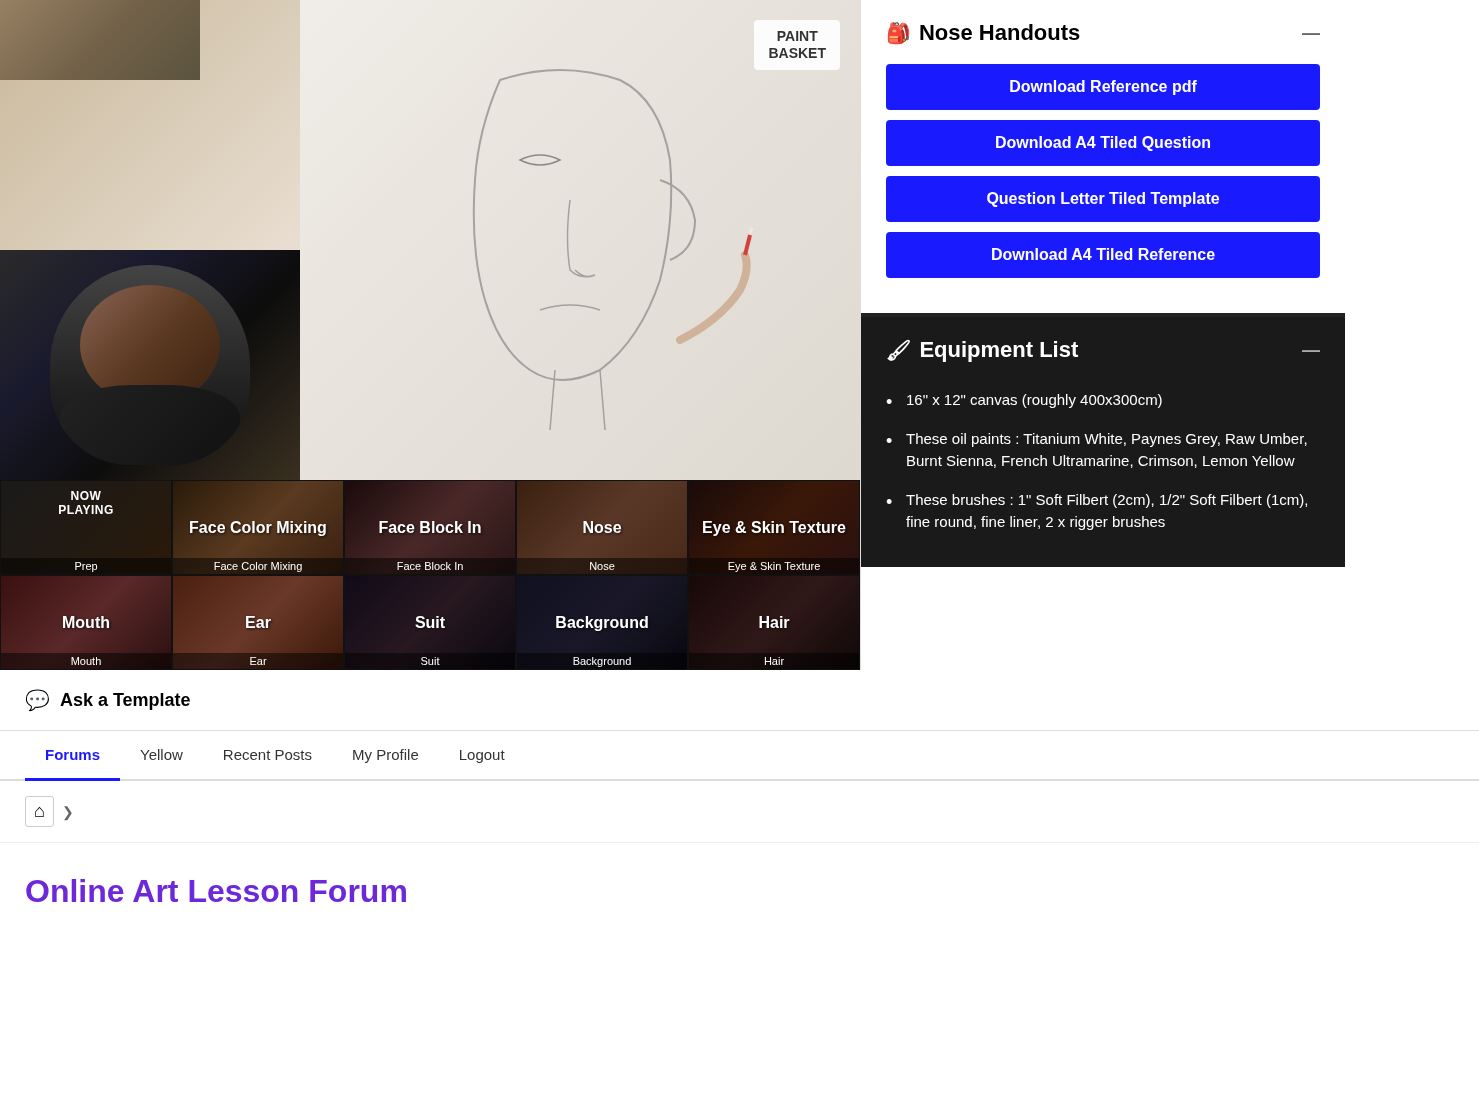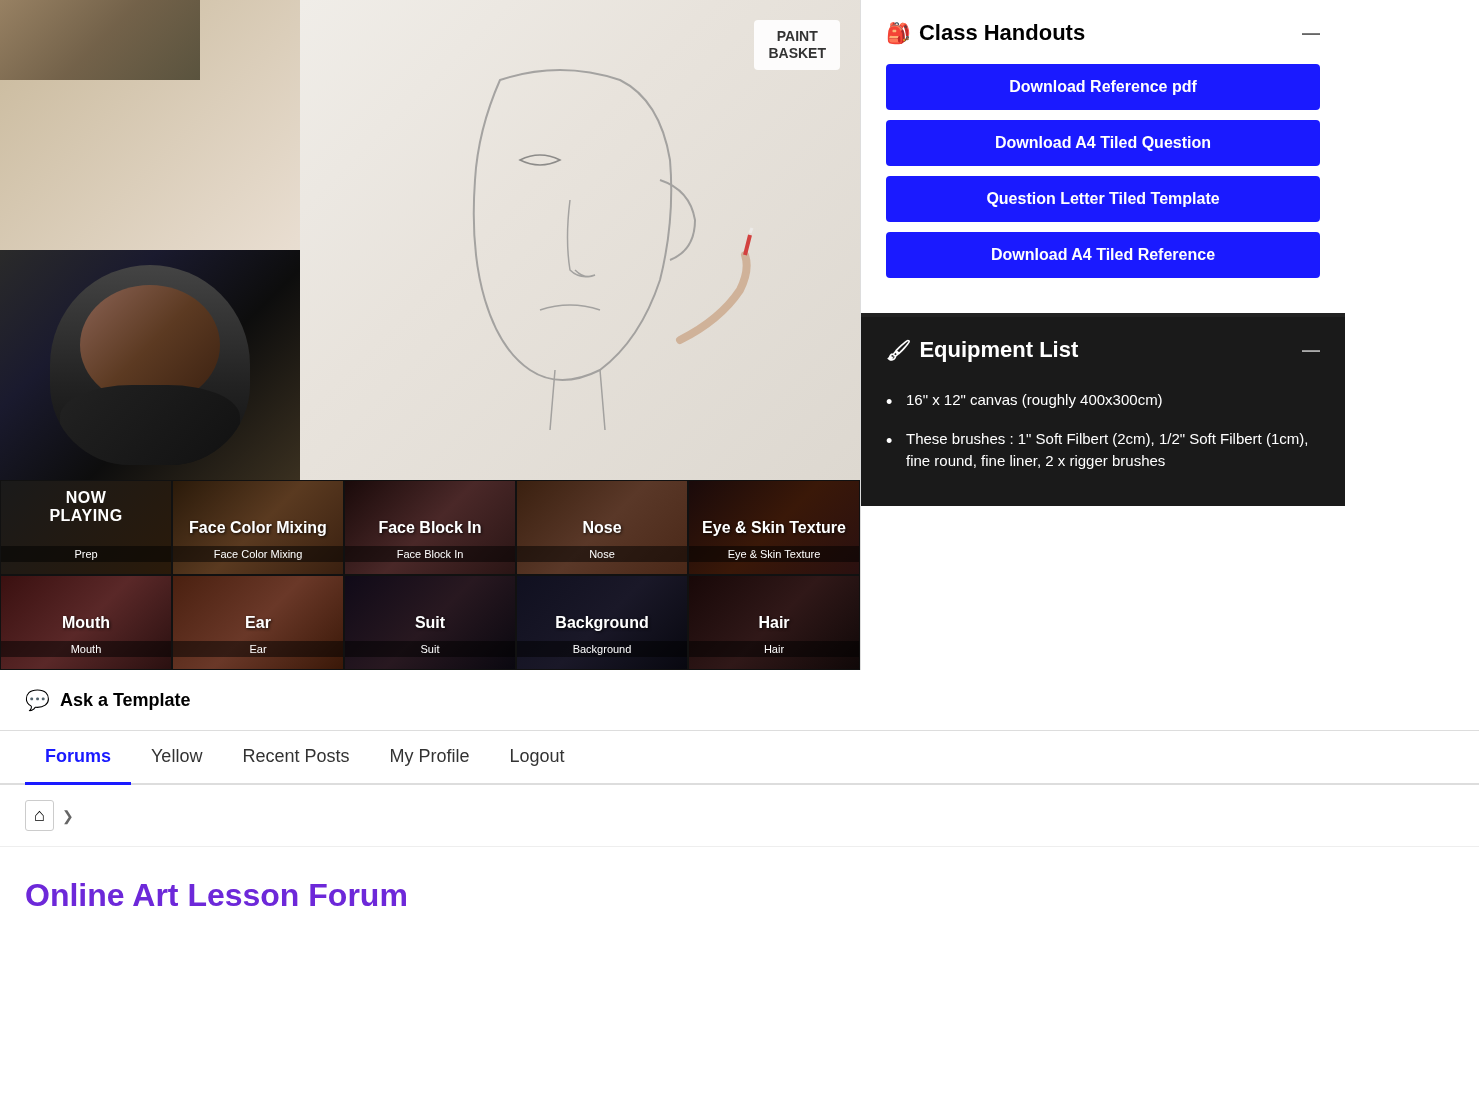--- a/index.html
+++ b/index.html
@@ -76,21 +76,21 @@
     }
 
     .thumb-bg-1 { background: linear-gradient(135deg, #1a1a1a 0%, #2d1a0a 50%, #1a0a00 100%); }
     .thumb-bg-2 { background: linear-gradient(135deg, #2a1a0a 0%, #3d2010 50%, #4a2a15 100%); }
     .thumb-bg-3 { background: linear-gradient(135deg, #1a1010 0%, #3a2020 50%, #2a1515 100%); }
     .thumb-bg-4 { background: linear-gradient(135deg, #2a1a10 0%, #4a3020 50%, #3a2015 100%); }
     .thumb-bg-5 { background: linear-gradient(135deg, #1a1010 0%, #3a2010 50%, #2a1810 100%); }
 
     .thumb-label {
       position: absolute;
-      bottom: 12px; left: 0; right: 0;
+      bottom: 0; left: 0; right: 0;
       background: rgba(0,0,0,0.5);
       color: #fff;
       font-size: 11px;
       padding: 2px 4px;
       text-align: center;
     }
 
     .thumb-title {
       position: absolute;
       top: 50%; left: 50%;
@@ -102,21 +102,21 @@
       text-shadow: 1px 1px 3px rgba(0,0,0,0.8);
       line-height: 1.3;
       width: 90%;
     }
 
     .now-playing-badge {
       position: absolute;
       top: 8px; left: 50%;
       transform: translateX(-50%);
       color: #fff;
-      font-size: 16px;
+      font-size: 12px;
       font-weight: bold;
       text-align: center;
       letter-spacing: 0.5px;
     }
 
     
     .right-panel {
       flex: 1;
       background: #fff;
       border-left: 1px solid #ddd;
@@ -231,21 +231,21 @@
       padding: 0 25px;
     }
 
     .forum-nav-tabs {
       display: flex;
       gap: 0;
     }
 
     .forum-tab {
       padding: 15px 20px;
-      font-size: 18px;
+      font-size: 15px;
       cursor: pointer;
       color: #333;
       border-bottom: 3px solid transparent;
       margin-bottom: -2px;
     }
 
     .forum-tab.active {
       border-bottom: 3px solid #1a1aff;
       color: #1a1aff;
       font-weight: bold;
@@ -393,21 +393,21 @@
     </div>
 
   </div>
 
   <div class="right-panel">
 
     <div class="handouts-section">
       <div class="section-header">
         <div class="section-title">
           <span class="section-title-icon">🎒</span>
-          <span>Class Handouts</span>
+          <span>Nose Handouts</span>
         </div>
         <span class="minimize-btn">—</span>
       </div>
 
       <button class="download-btn">Download Reference pdf</button>
       <button class="download-btn">Download A4 Tiled Question</button>
       <button class="download-btn">Question Letter Tiled Template</button>
       <button class="download-btn">Download A4 Tiled Reference</button>
     </div>
 
@@ -415,20 +415,21 @@
       <div class="section-header">
         <div class="section-title">
           <span class="section-title-icon">🖌</span>
           <span>Equipment List</span>
         </div>
         <span class="minimize-btn">—</span>
       </div>
 
       <ul class="equipment-list">
         <li>16" x 12" canvas (roughly 400x300cm)</li>
+        <li>These oil paints : Titanium White, Paynes Grey, Raw Umber, Burnt Sienna, French Ultramarine, Crimson, Lemon Yellow</li>
         <li>These brushes : 1" Soft Filbert (2cm), 1/2" Soft Filbert (1cm), fine round, fine liner, 2 x rigger brushes</li>
       </ul>
     </div>
 
   </div>
 </div>
 
 <div class="bottom-area">
 
   <div class="ask-question-bar">

